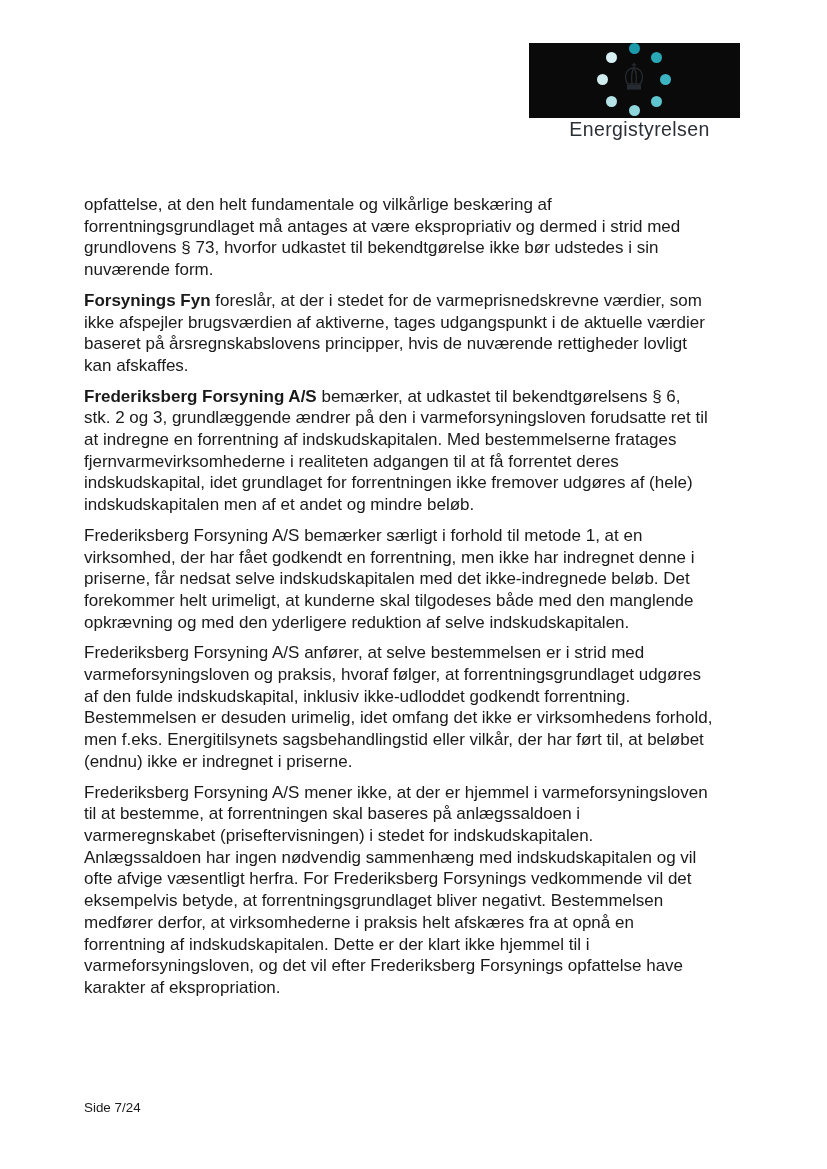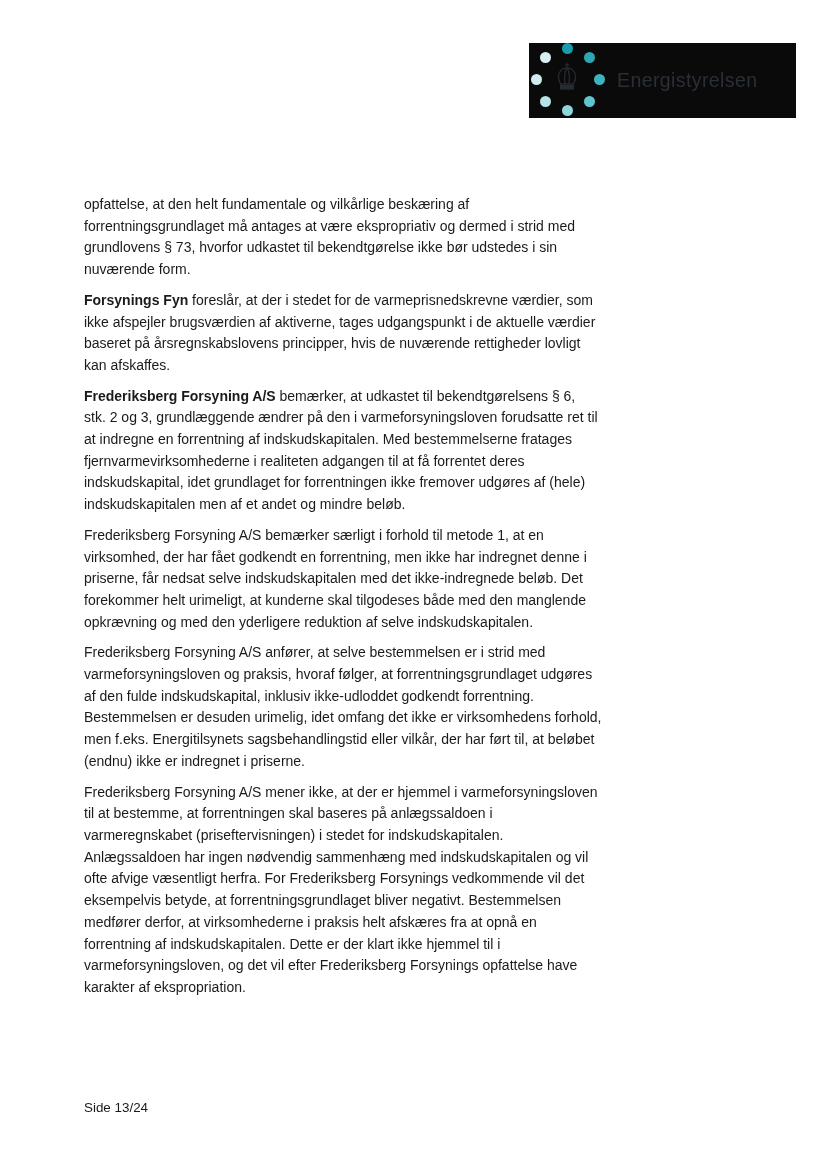--- a/index.html
+++ b/index.html
@@ -8,24 +8,25 @@
     background: #ffffff;
     font-family: "Liberation Sans", sans-serif;
     position: relative;
     overflow: hidden;
   }
 
   
   .logo {
     position: absolute;
     left: 529px; top: 43px;
-    width: 267px; height: 75px;
+    width: 211px; height: 75px;
     background: #0a0a0b;
     display: flex;
     align-items: center;
+    flex-direction: column;
   }
   .emblem {
     position: relative;
     width: 78px; height: 75px;
     flex: 0 0 auto;
   }
   .emblem .dot {
     position: absolute;
     width: 11px; height: 11px;
     border-radius: 50%;
@@ -50,21 +51,21 @@
     margin-left: 10px;
     white-space: nowrap;
   }
 
   
   .content {
     position: absolute;
     left: 84px; top: 194px;
     width: 640px;
     color: #1a1a1a;
-    font-size: 14px;
+    font-size: 17px;
     line-height: 21.7px;
   }
   .para {
     margin: 0 0 9px 0;
     white-space: pre-line;
   }
   .para b { font-weight: bold; }
 
   .footer {
     position: absolute;
@@ -131,13 +132,13 @@
 varmeregnskabet (priseftervisningen) i stedet for indskudskapitalen.
 Anlægssaldoen har ingen nødvendig sammenhæng med indskudskapitalen og vil
 ofte afvige væsentligt herfra. For Frederiksberg Forsynings vedkommende vil det
 eksempelvis betyde, at forrentningsgrundlaget bliver negativt. Bestemmelsen
 medfører derfor, at virksomhederne i praksis helt afskæres fra at opnå en
 forrentning af indskudskapitalen. Dette er der klart ikke hjemmel til i
 varmeforsyningsloven, og det vil efter Frederiksberg Forsynings opfattelse have
 karakter af ekspropriation.</span></p>
 </div>
 
-<div class="footer">Side 13/24</div>
+<div class="footer">Side 7/24</div>
 
 </body></html>

